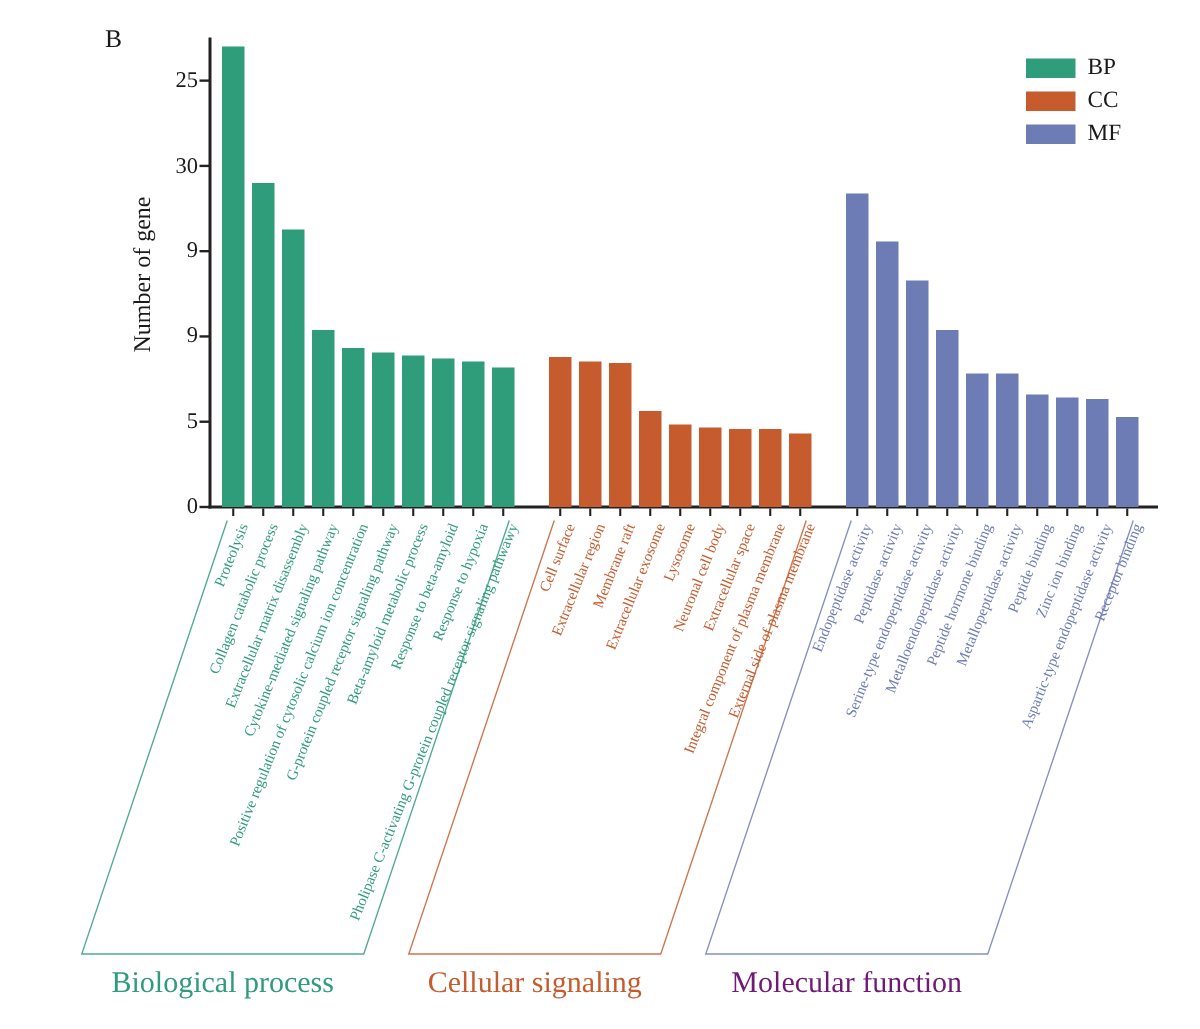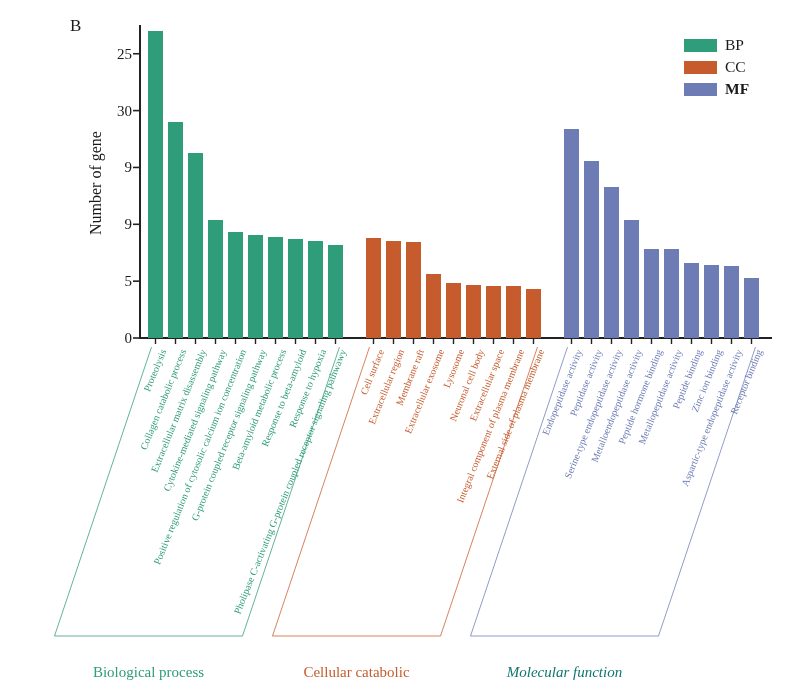--- a/index.html
+++ b/index.html
@@ -14,21 +14,21 @@
     white-space:nowrap;font-size:16px;
   }
   #plot-svg{left:0;top:0;}
   .bar{position:absolute;}
   .y-tick-label{position:absolute;width:34px;text-align:right;font-size:15px;line-height:14px;}
   .x-label{
     position:absolute;width:340px;text-align:right;font-size:10px;line-height:10px;
     transform-origin:100% 0%;transform:rotate(-68deg);white-space:nowrap;
   }
   .group-label{
-    position:absolute;transform:translateX(-50%);font-size:15px;white-space:nowrap;margin-top:20px;
+    position:absolute;transform:translateX(-50%);font-size:20px;white-space:nowrap;
   }
   .legend-row{position:absolute;height:14px;}
   .legend-swatch{position:absolute;left:0;top:1px;width:33px;height:13px;}
   .legend-text{position:absolute;left:41px;top:-2px;font-size:15.5px;line-height:18px;}
 </style>
 </head>
 <body>
 
 <div id="figure">
   <div class="abs" id="panel-label">B</div>
@@ -126,40 +126,40 @@
       <div class="group-label" style="left: 148.5px; top: 644px; color: rgb(47, 156, 122);">Biological process</div>
       <div class="x-label" style="left: 36.5px; top: 348px; color: rgb(198, 92, 46);">Cell surface</div>
       <div class="x-label" style="left: 56.5px; top: 348px; color: rgb(198, 92, 46);">Extracellular region</div>
       <div class="x-label" style="left: 76.5px; top: 348px; color: rgb(198, 92, 46);">Membrane raft</div>
       <div class="x-label" style="left: 96.5px; top: 348px; color: rgb(198, 92, 46);">Extracellular exosome</div>
       <div class="x-label" style="left: 116.5px; top: 348px; color: rgb(198, 92, 46);">Lysosome</div>
       <div class="x-label" style="left: 136.5px; top: 348px; color: rgb(198, 92, 46);">Neuronal cell body</div>
       <div class="x-label" style="left: 156.5px; top: 348px; color: rgb(198, 92, 46);">Extracellular space</div>
       <div class="x-label" style="left: 176.5px; top: 348px; color: rgb(198, 92, 46);">Integral component of plasma membrane</div>
       <div class="x-label" style="left: 196.5px; top: 348px; color: rgb(198, 92, 46);">External side of plasma membrane</div>
-      <div class="group-label" style="left: 356.5px; top: 644px; color: rgb(198, 92, 46);">Cellular catabolic</div>
+      <div class="group-label" style="left: 356.5px; top: 644px; color: rgb(198, 92, 46);">Cellular signaling</div>
       <div class="x-label" style="left: 234.5px; top: 348px; color: rgb(110, 124, 181);">Endopeptidase activity</div>
       <div class="x-label" style="left: 254.5px; top: 348px; color: rgb(110, 124, 181);">Peptidase activity</div>
       <div class="x-label" style="left: 274.5px; top: 348px; color: rgb(110, 124, 181);">Serine-type endopeptidase activity</div>
       <div class="x-label" style="left: 294.5px; top: 348px; color: rgb(110, 124, 181);">Metalloendopeptidase activity</div>
       <div class="x-label" style="left: 314.5px; top: 348px; color: rgb(110, 124, 181);">Peptide hormone binding</div>
       <div class="x-label" style="left: 334.5px; top: 348px; color: rgb(110, 124, 181);">Metallopeptidase activity</div>
       <div class="x-label" style="left: 354.5px; top: 348px; color: rgb(110, 124, 181);">Peptide binding</div>
       <div class="x-label" style="left: 374.5px; top: 348px; color: rgb(110, 124, 181);">Zinc ion binding</div>
       <div class="x-label" style="left: 394.5px; top: 348px; color: rgb(110, 124, 181);">Aspartic-type endopeptidase activity</div>
       <div class="x-label" style="left: 414.5px; top: 348px; color: rgb(110, 124, 181);">Receptor binding</div>
-      <div class="group-label" style="left: 564.5px; top: 644px; color: #0f766e; font-style: italic;">Molecular function</div>
+      <div class="group-label" style="left: 564.5px; top: 644px; color: #701a75;">Molecular function</div>
     </div>
   <div id="legend" class="abs">
       <div class="legend-row" style="left: 684px; top: 38px; width: 90px;">
         <span class="legend-swatch" style="background: rgb(47, 156, 122);"></span>
         <span class="legend-text">BP</span>
       </div>
       <div class="legend-row" style="left: 684px; top: 60px; width: 90px;">
         <span class="legend-swatch" style="background: rgb(198, 92, 46);"></span>
         <span class="legend-text">CC</span>
       </div>
-      <div class="legend-row" style="left: 684px; top: 82px; width: 90px; font-weight: bold;">
+      <div class="legend-row" style="left: 684px; top: 82px; width: 90px;">
         <span class="legend-swatch" style="background: rgb(110, 124, 181);"></span>
         <span class="legend-text">MF</span>
       </div>
     </div>
 </div>
 
 </body></html>

